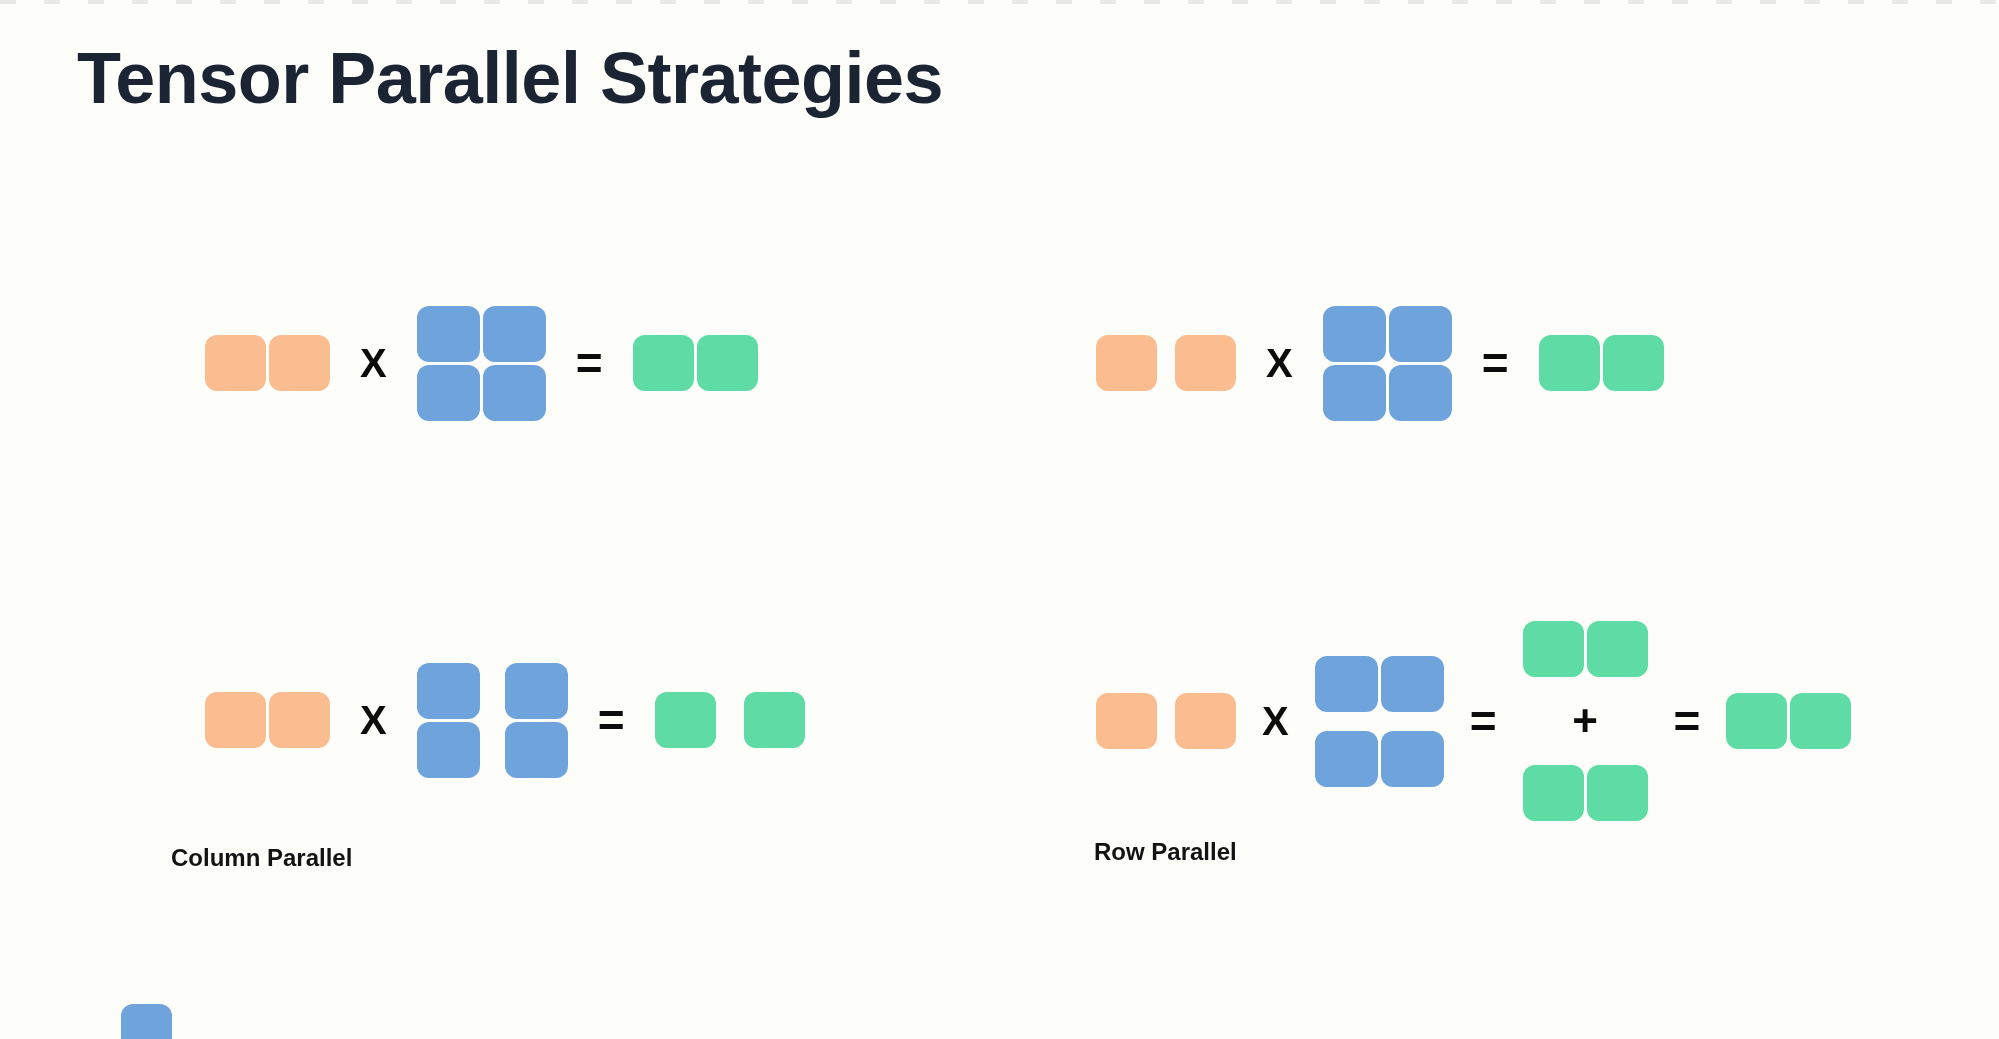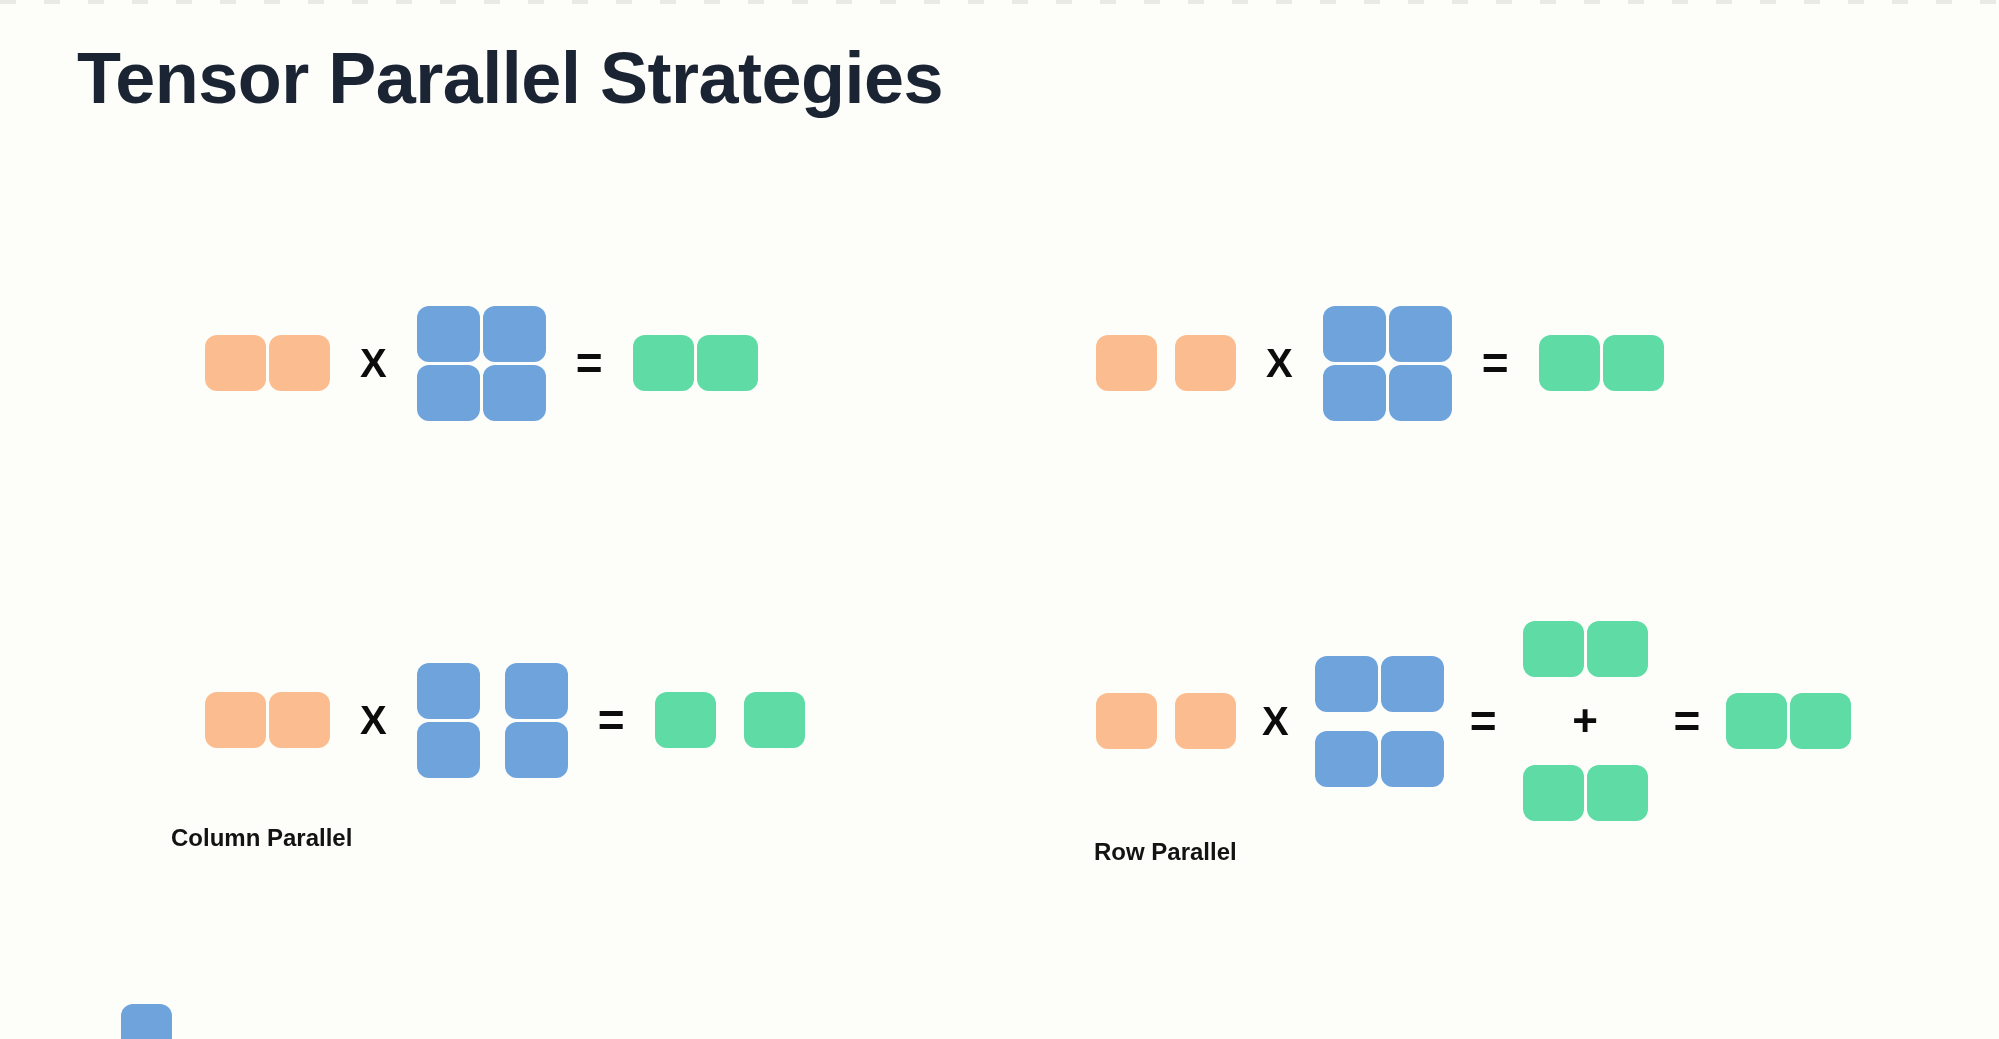--- a/index.html
+++ b/index.html
@@ -36,21 +36,21 @@
     display: inline-block;
   }
   .op-multiply { font-size: 40px; }
   .op-equals   { font-size: 46px; }
   .op-plus     { font-size: 44px; }
   .stack { display: flex; flex-direction: column; align-items: center; gap: 22px; }
   .diagram-label {
     position: absolute; font-size: 24px; font-weight: 700;
     color: var(--label, #131313); white-space: nowrap;
   }
-  #label-col { left: 171px;  top: 824px; }
+  #label-col { left: 171px;  top: 844px; }
   #label-row { left: 1094px; top: 838px; text-align: right; }
   .stray-block {
     position: absolute; left: 121px; top: 1004px;
     width: 51px; height: 35px;
     border-radius: 12px 12px 0 0;
   }
 </style>
 </head>
 <body>
 

